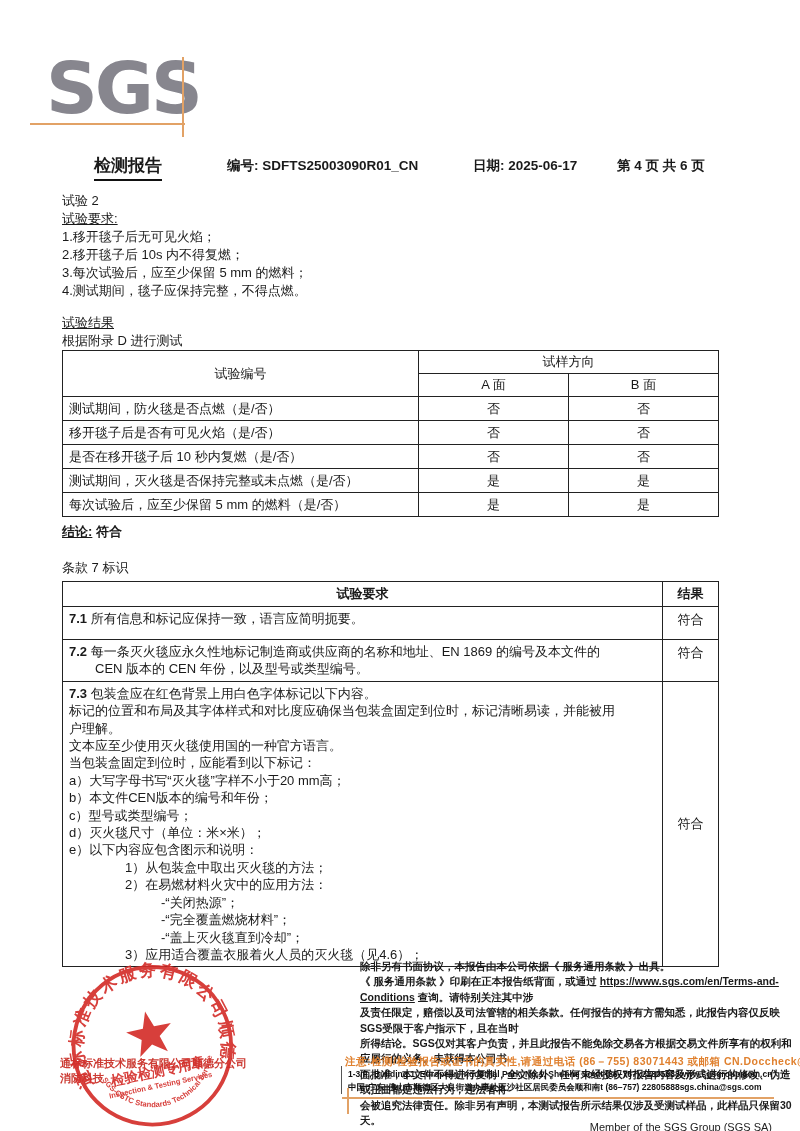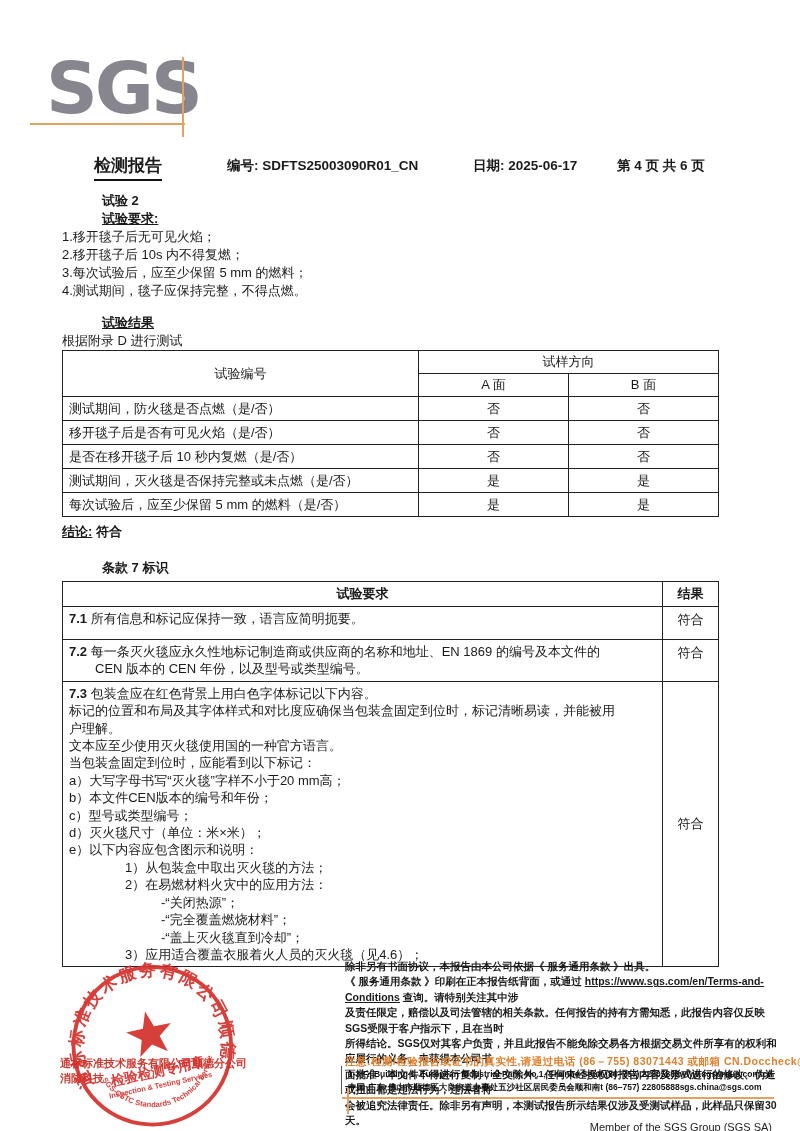--- a/index.html
+++ b/index.html
@@ -15,21 +15,21 @@
   .hdr-row{position:absolute;left:0;top:154px;width:652px;height:26px;}
   .hdr-title{position:absolute;left:94px;top:0;font-size:17px;font-weight:700;
              border-bottom:2px solid #111;padding-bottom:2px;}
   .hdr-meta{position:absolute;top:3px;font-size:13.5px;font-weight:700;white-space:nowrap;}
   .m-no{left:227px;} .m-date{left:473px;} .m-page{left:617px;}
 
   
   .content{position:absolute;left:62px;top:192px;width:666px;font-size:13px;line-height:18px;}
   .b{font-weight:700;}
   .u{text-decoration:underline;}
-  .sec-title{font-weight:700;margin-left:40px;}
+  .sec-title{font-weight:400;}
   .req-line{line-height:18px;}
   .gap14{height:14px;} .gap6{height:6px;} .gap18{height:18px;}
 
   table{border-collapse:collapse;width:656px;table-layout:fixed;}
   td,th{border:1px solid #222;font-size:13px;font-weight:400;padding:0 6px;}
   .t1 th{height:22px;text-align:center;}
   .t1 td.q{height:23px;text-align:left;}
   .t1 td.val{text-align:center;}
   .t1 col.c1{width:356px;} .t1 col.c2{width:150px;} .t1 col.c3{width:150px;}
 
@@ -38,21 +38,21 @@
   .t2 td.req-cell{padding:3px 6px 3px 6px;vertical-align:top;}
   .t2 td.result-cell{text-align:center;vertical-align:top;padding-top:4px;}
   .t2 tr.r73 td.result-cell{vertical-align:middle;padding-top:0;}
   .t2 tr.r71 td{height:26px;}
   .c7-line{line-height:17.4px;}
   .c7-line.i1{padding-left:26px;}
   .c7-line.i2{padding-left:56px;}
   .c7-line.i3{padding-left:92px;}
 
   
-  .disc{position:absolute;left:345px;top:959px;width:432px;font-size:10.5px;
+  .disc{position:absolute;left:360px;top:959px;width:432px;font-size:10.5px;
         line-height:15.4px;font-weight:600;color:#1a1a1a;}
   .disc .lnk{text-decoration:underline;}
   .notice{position:absolute;left:345px;top:1055px;width:440px;font-size:10.5px;font-weight:700;
           color:#e0812f;letter-spacing:0.5px;white-space:nowrap;}
   .addr-wrap{position:absolute;left:348px;top:1068px;width:430px;font-size:8.5px;line-height:13px;
              font-weight:600;color:#111;}
   .addr-row{display:flex;white-space:nowrap;}
   .addr-row .a{width:282px;overflow:hidden;}
   .addr-row .t{width:88px;}
   .addr-row .w{width:110px;}

